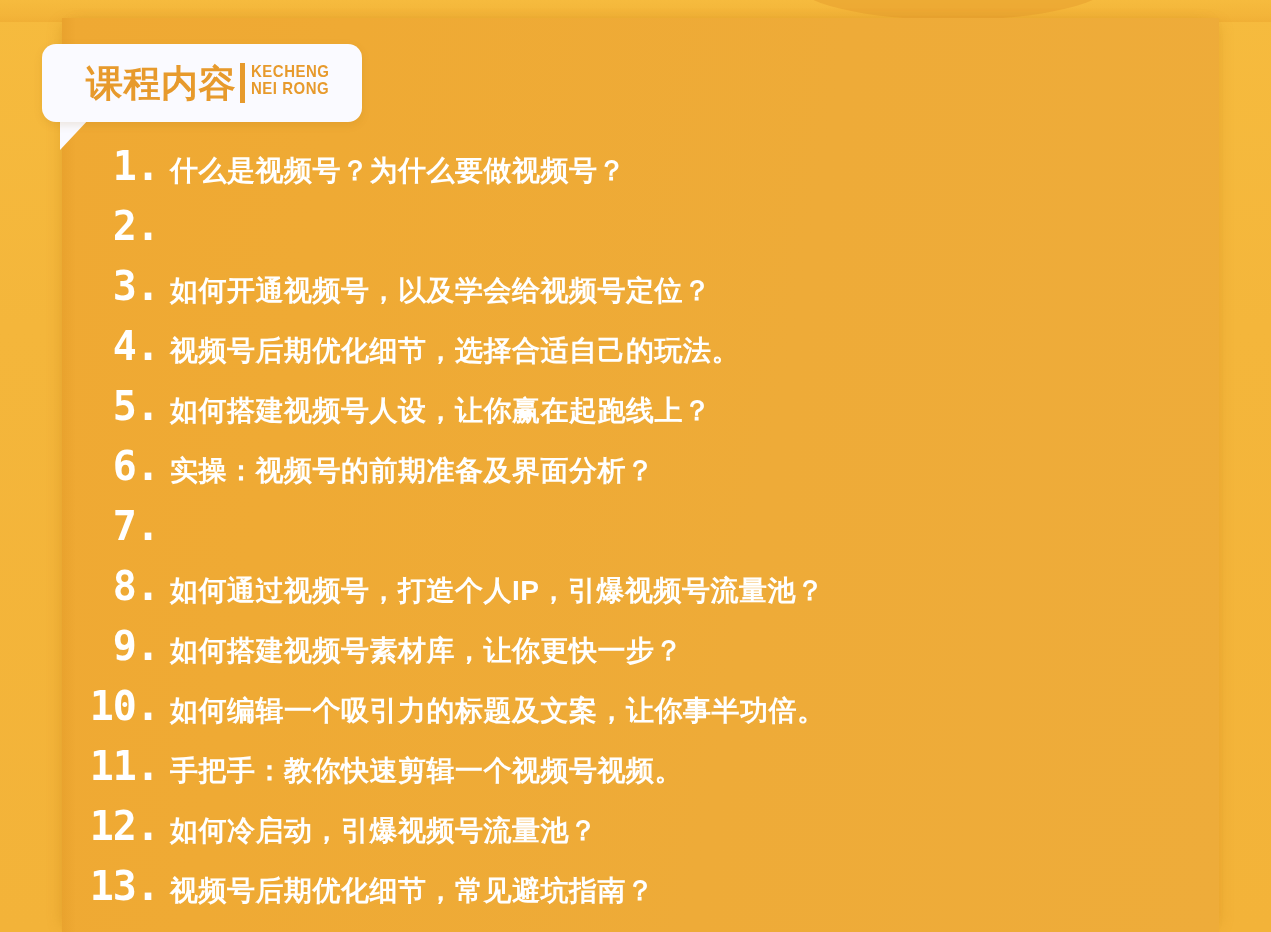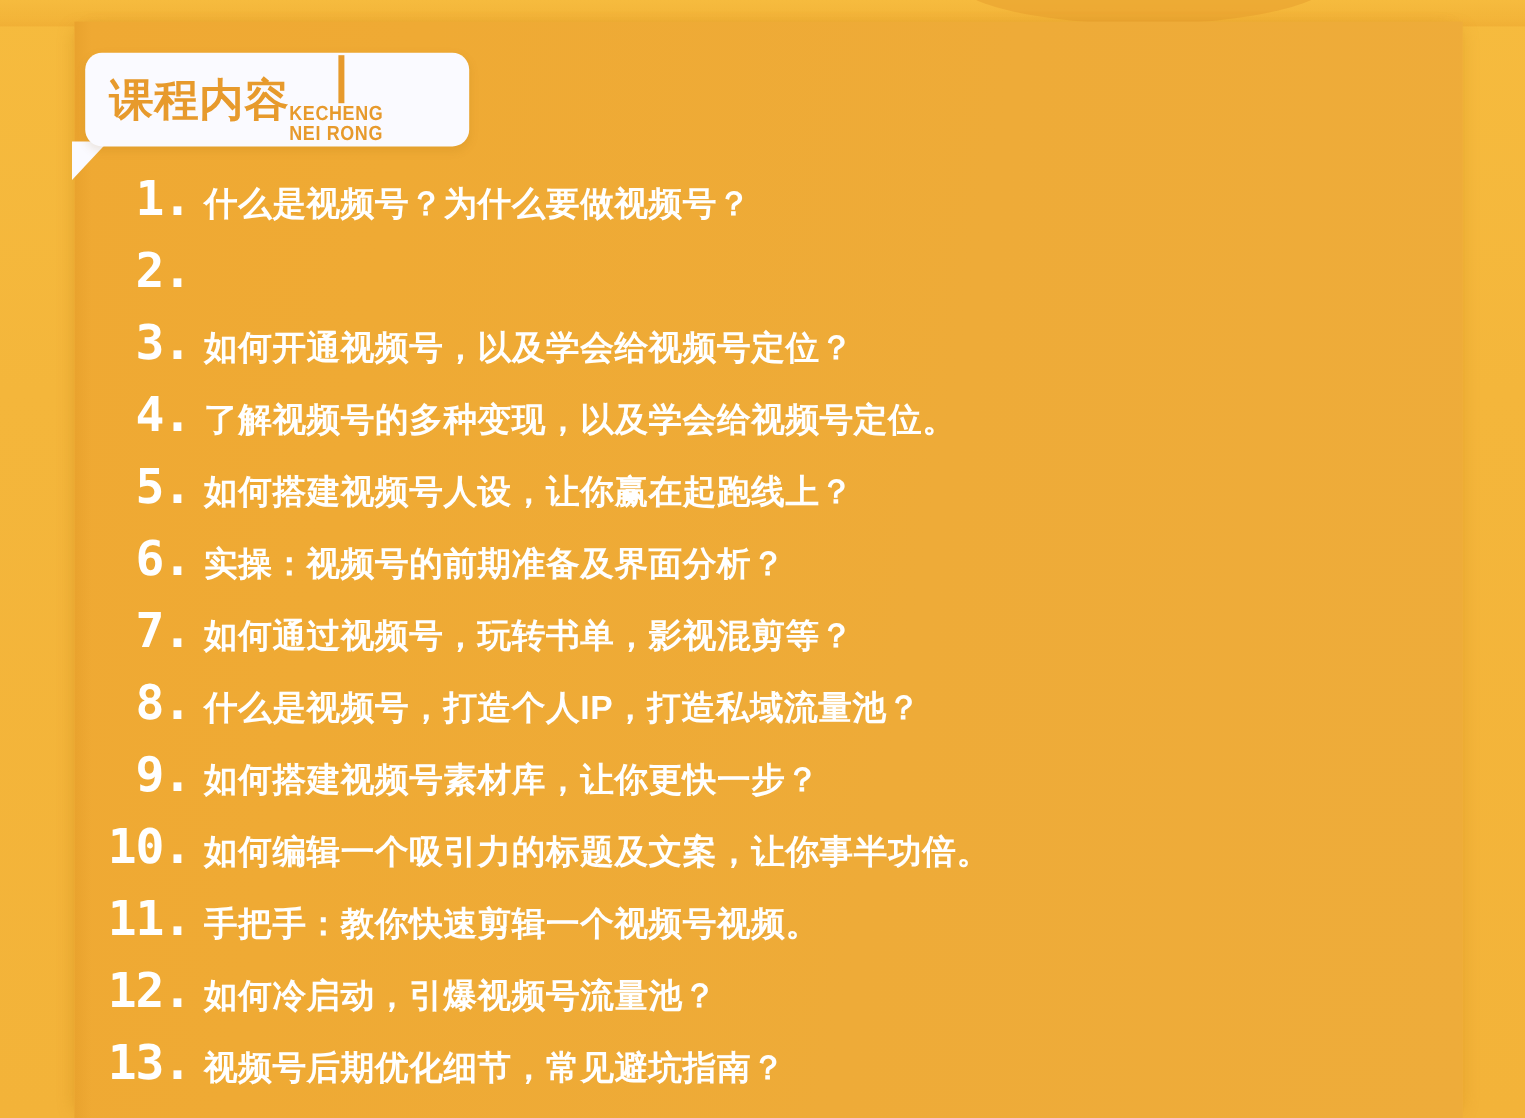--- a/index.html
+++ b/index.html
@@ -72,23 +72,22 @@
   }
   .badge {
     position: relative;
     width: 100%;
     height: 100%;
     background: #fafaff;
     border-radius: 14px;
     box-shadow: 0 3px 8px rgba(150,95,10,.13);
     display: flex;
     align-items: center;
-    padding-left: 20px;
+    padding-left: 44px;
     box-sizing: border-box;
-    margin-left: 29px;
   }
   
   .badge-tail {
     position: absolute;
     left: 18px;
     top: 74px;
     width: 0;
     height: 0;
     border-left: 0 solid transparent;
     border-right: 30px solid transparent;
@@ -117,22 +116,20 @@
     font-weight: bold;
     line-height: 1.02;
     letter-spacing: 0.6px;
     transform: scaleX(.88);
     transform-origin: left center;
     white-space: nowrap;
   }
   .badge-en span { display: block; }
   .badge-right {
     display: flex;
-    align-items: center;
-    flex-direction: column;
   }
 
   
   .course-list {
     position: absolute;
     left: 0;
     top: 128px;
     right: 0;
     padding: 0;
     margin: 0;
@@ -198,37 +195,36 @@
       </li>
       <li class="course-item">
         <span class="item-num">2.</span>
       </li>
       <li class="course-item">
         <span class="item-num">3.</span>
         <span class="item-text">如何开通视频号，以及学会给视频号定位？</span>
       </li>
       <li class="course-item">
         <span class="item-num">4.</span>
-        <span class="item-text">了解视频号的多种变现，以及学会给视频号定位。</span>
+        <span class="item-text">视频号后期优化细节，选择合适自己的玩法。</span>
       </li>
       <li class="course-item">
         <span class="item-num">5.</span>
         <span class="item-text">如何搭建视频号人设，让你赢在起跑线上？</span>
       </li>
       <li class="course-item">
         <span class="item-num">6.</span>
         <span class="item-text">实操：视频号的前期准备及界面分析？</span>
       </li>
       <li class="course-item">
         <span class="item-num">7.</span>
-        <span class="item-text">如何通过视频号，玩转书单，影视混剪等？</span>
       </li>
       <li class="course-item">
         <span class="item-num">8.</span>
-        <span class="item-text">什么是视频号，打造个人IP，打造私域流量池？</span>
+        <span class="item-text">如何通过视频号，打造个人IP，引爆视频号流量池？</span>
       </li>
       <li class="course-item">
         <span class="item-num">9.</span>
         <span class="item-text">如何搭建视频号素材库，让你更快一步？</span>
       </li>
       <li class="course-item">
         <span class="item-num">10.</span>
         <span class="item-text">如何编辑一个吸引力的标题及文案，让你事半功倍。</span>
       </li>
       <li class="course-item">

